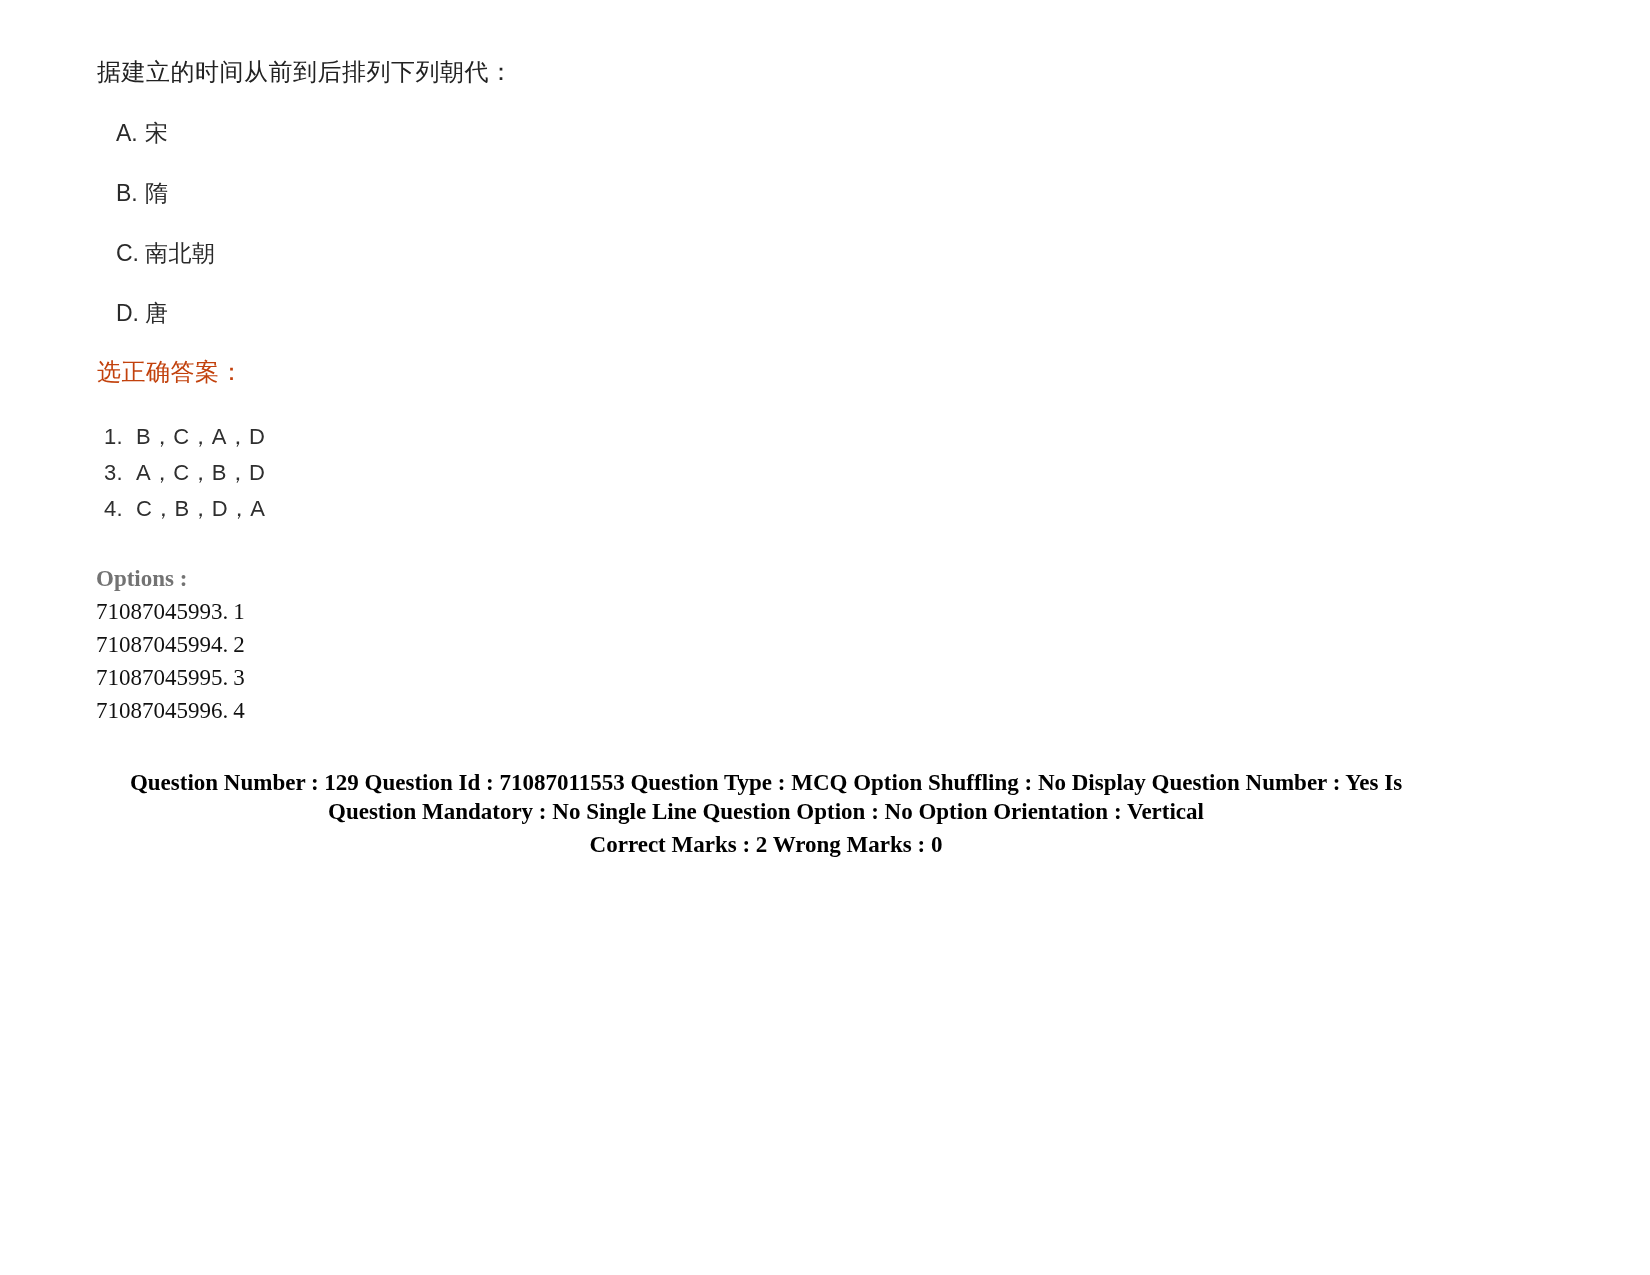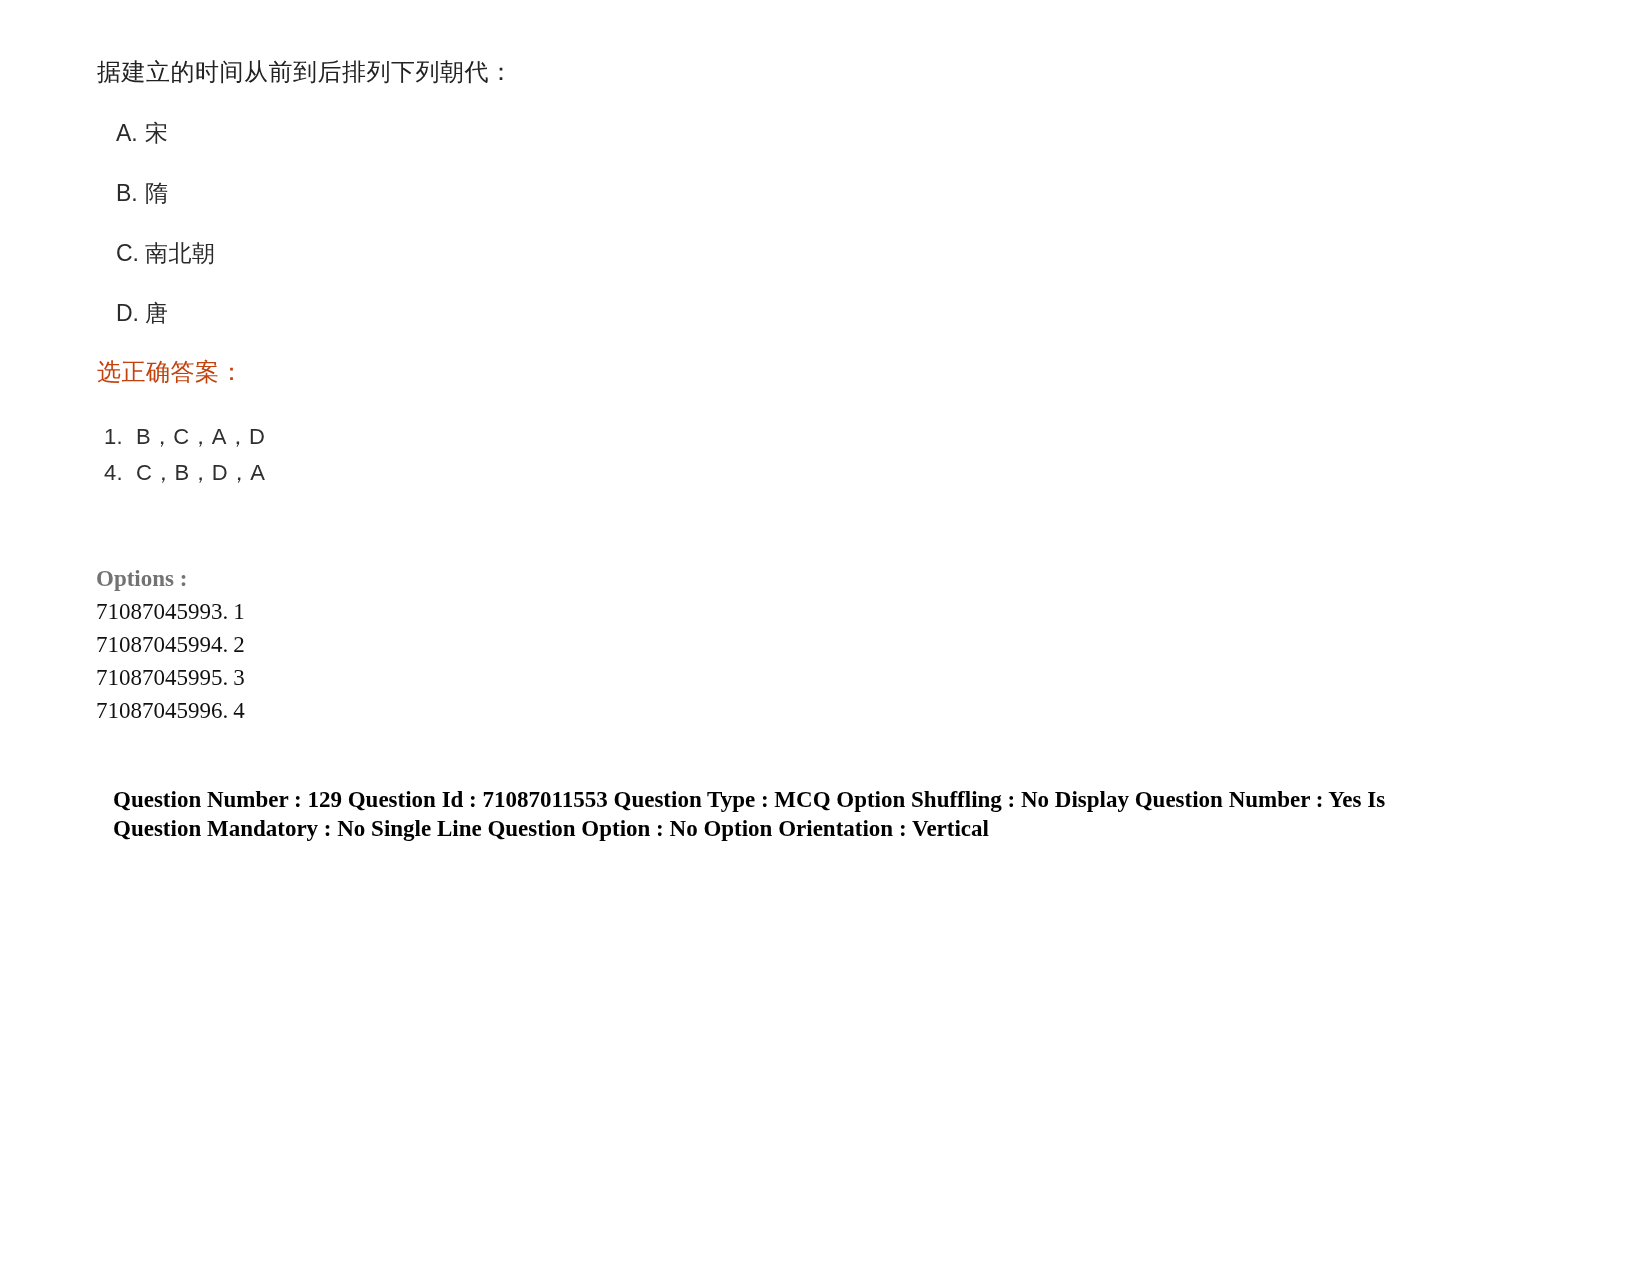--- a/index.html
+++ b/index.html
@@ -129,22 +129,22 @@
     left: 96px;
     top: 768px;
     width: 1340px;
     font-family: "Liberation Serif", "DejaVu Serif", serif;
     font-weight: bold;
     font-size: 23px;
     line-height: 29px;
     color: #000000;
   }
   .meta-para {
-    margin: 17px;
-    text-align: left;
+    margin: 0;
+    text-align: center;
   }
   .meta-para + .meta-para {
     margin-top: 4px;
   }
 </style>
 </head>
 <body>
 
 <div class="page">
 
@@ -169,20 +169,23 @@
     </div>
   </div>
 
   <div class="answer-prompt">选正确答案：</div>
 
   <div class="answer-list">
     <div class="answer-row">
       <span class="answer-num">1.</span><span class="answer-seq">B，C，A，D</span>
     </div>
     <div class="answer-row">
+      <span class="answer-num">3.</span><span class="answer-seq">A，C，B，D</span>
+    </div>
+    <div class="answer-row">
       <span class="answer-num">4.</span><span class="answer-seq">C，B，D，A</span>
     </div>
   </div>
 
   <div class="options-block">
     <div class="options-label">Options :</div>
     <div class="option-id-row">
       <span class="opt-id">71087045993.</span><span class="opt-val">1</span>
     </div>
     <div class="option-id-row">
@@ -191,15 +194,16 @@
     <div class="option-id-row">
       <span class="opt-id">71087045995.</span><span class="opt-val">3</span>
     </div>
     <div class="option-id-row">
       <span class="opt-id">71087045996.</span><span class="opt-val">4</span>
     </div>
   </div>
 
   <div class="meta-block">
     <p class="meta-para">Question Number : 129 Question Id : 71087011553 Question Type : MCQ Option Shuffling : No Display Question Number : Yes Is Question Mandatory : No Single Line Question Option : No Option Orientation : Vertical</p>
+    <p class="meta-para">Correct Marks : 2 Wrong Marks : 0</p>
   </div>
 
 </div>
 
 </body></html>

